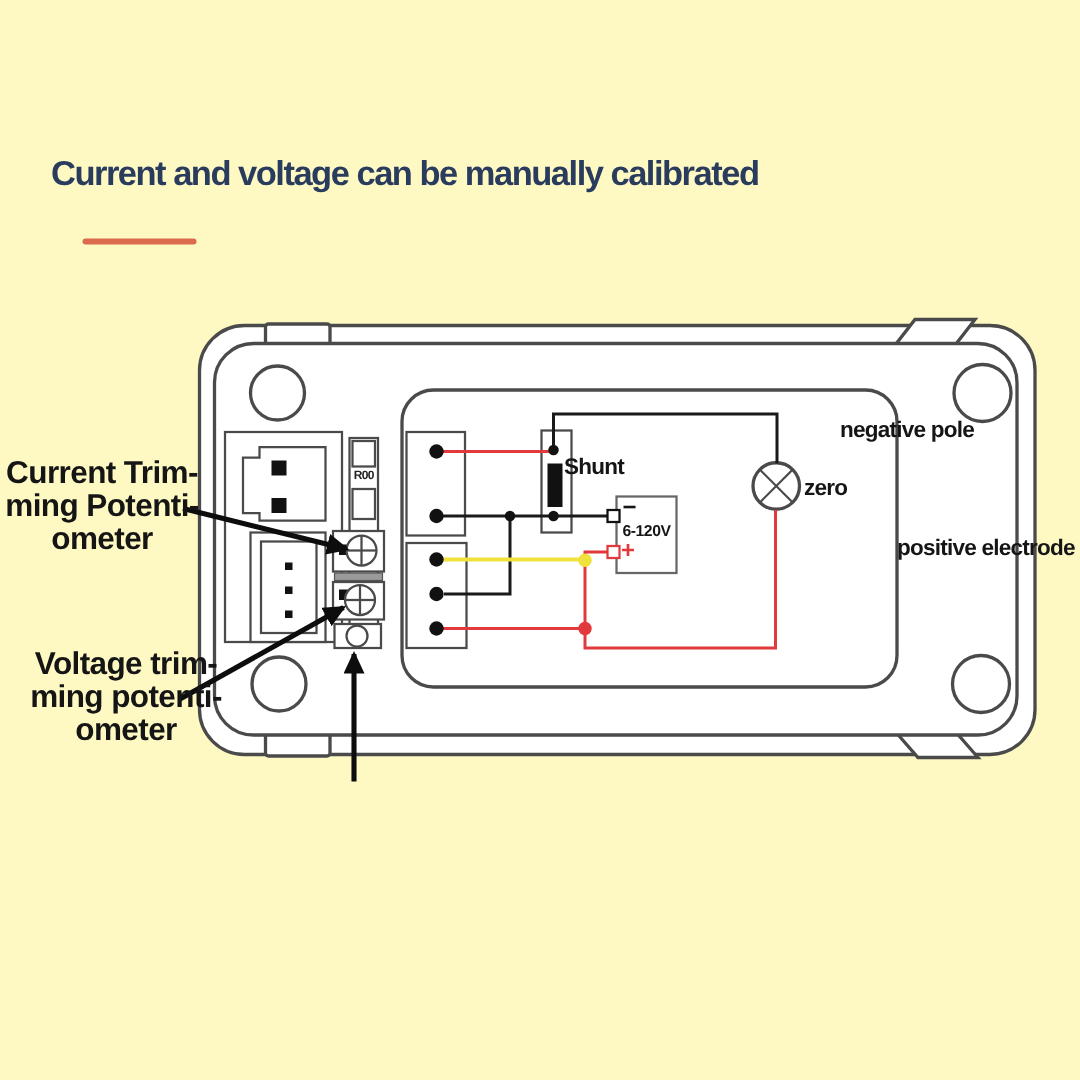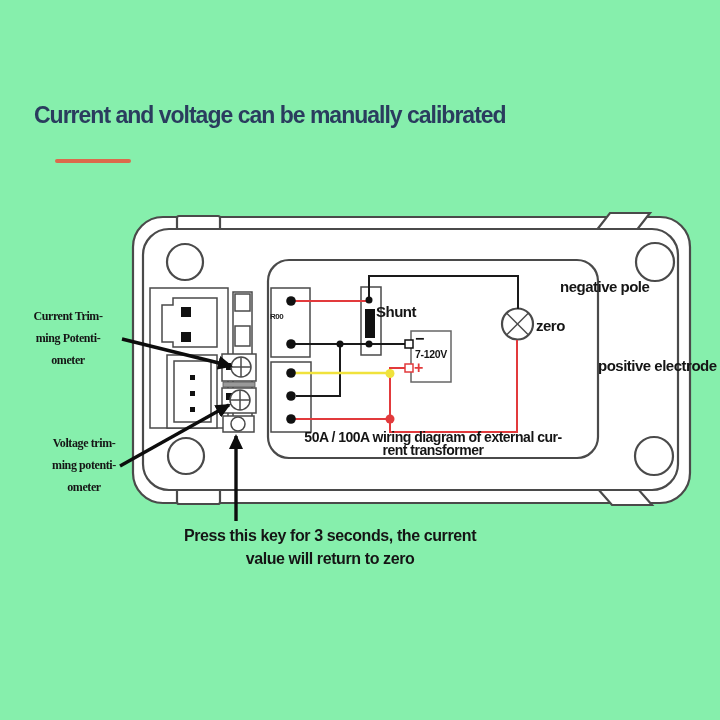--- a/index.html
+++ b/index.html
@@ -1,43 +1,43 @@
 <!DOCTYPE html>
 <html style="--title: #2a3c5e; --accent: #dc6a4c; --ink: #151515; --outline: #4a4a4a; --wire-red: #e23a3c; --wire-yellow: #f0e23c; --wire-black: #1a1a1a;"><head>
 <meta charset="utf-8">
 <style>
   :root{
     --title:#2a3c5e; --accent:#dc6a4c; --ink:#151515; --outline:#4a4a4a;
     --wire-red:#e23a3c; --wire-yellow:#f0e23c; --wire-black:#1a1a1a;
   }
   html,body{margin:0;padding:0;background:#fff;}
-  .stage{position:relative;width:720px;height:720px;background:#86efac;overflow:hidden;
+  .stage{position:relative;width:720px;height:720px;background:#fef9c3;overflow:hidden;
          font-family:"Liberation Sans","DejaVu Sans",sans-serif;color:var(--ink);}
   svg{position:absolute;left:0;top:0;}
   .shape{fill:#fff;stroke:var(--outline);stroke-width:2.2;}
   .comp{fill:#fff;stroke:var(--outline);stroke-width:1.5;}
   .fillb{fill:#111;stroke:none;}
   .band{fill:#9a9a9a;stroke:#555;stroke-width:.8;}
   .wire{fill:none;stroke-linecap:butt;}
   .wk{stroke:var(--wire-black);stroke-width:2;}
   .wr{stroke:var(--wire-red);stroke-width:2;}
   .wy{stroke:var(--wire-yellow);stroke-width:2.6;}
   .arrow{stroke:#0d0d0d;stroke-width:3.4;fill:none;}
   .lbl{position:absolute;font-weight:700;white-space:nowrap;letter-spacing:-0.4px;color:var(--ink);}
   .multi{white-space:pre-line;text-align:center;}
   .title{font-size:23px;letter-spacing:-1px;color:var(--title);}
-  .callout{font-size:12px;line-height:22px;font-family:Liberation Serif, serif;}
+  .callout{font-size:21px;line-height:22px;}
   .press{font-size:16px;line-height:23px;}
   .dlabel{font-size:15px;letter-spacing:-0.5px;}
   .caption{font-size:14px;line-height:13px;letter-spacing:-0.5px;}
   .accent-line{position:absolute;left:55px;top:159px;width:76px;height:4px;
                background:var(--accent);border-radius:2px;}
   .psu-label{font-size:10.5px;letter-spacing:-0.3px;text-align:center;}
   .psu-sign{font-size:16px;}
-  .pcb{font-size:8px;letter-spacing:-0.5px;text-align:center;color:#222;padding-left:34px;}
+  .pcb{font-size:8px;letter-spacing:-0.5px;text-align:center;color:#222;}
 </style>
 </head>
 <body>
 
 <div class="stage">
 
   <svg width="720" height="720" viewBox="0 0 720 720">
     <defs>
       <marker id="ah" markerUnits="userSpaceOnUse" markerWidth="18" markerHeight="14" refX="13" refY="7" orient="auto">
         <path d="M0,0 L15,7 L0,14 Z" fill="#0d0d0d"></path>
@@ -135,27 +135,23 @@
 
   <div class="lbl title" style="left:34px;top:102px;">Current and voltage can be manually calibrated</div>
   <div class="accent-line"></div>
 
   <div class="lbl callout multi" style="left:0px;top:305px;width:136px;">Current Trim-
 ming Potenti-
 ometer</div>
   <div class="lbl callout multi" style="left:16px;top:432px;width:136px;">Voltage trim-
 ming potenti-
 ometer</div>
-  <div class="lbl press multi" style="left:128px;top:524px;width:404px;">Press this key for 3 seconds, the current
-value will return to zero</div>
 
   <div class="lbl dlabel" style="left:376px;top:303px;">Shunt</div>
   <div class="lbl dlabel" style="left:520px;top:278px;margin-left:40px;">negative pole</div>
   <div class="lbl dlabel" style="left:536px;top:317px;">zero</div>
   <div class="lbl dlabel" style="left:554px;top:357px;margin-left:44px;">positive electrode</div>
-  <div class="lbl caption multi" style="left:272px;top:431px;width:322px;">50A / 100A wiring diagram of external cur-
-rent transformer</div>
 
   <div class="lbl psu-sign" style="left:415px;top:330px;">−</div>
-  <div class="lbl psu-label" style="left:411px;top:348px;width:40px;">7-120V</div>
+  <div class="lbl psu-label" style="left:411px;top:348px;width:40px;">6-120V</div>
   <div class="lbl psu-sign" style="left:414px;top:359px;color:var(--wire-red);">+</div>
   <div class="lbl pcb" style="left:233px;top:312px;width:19px;">R00</div>
 </div>
 
 </body></html>

